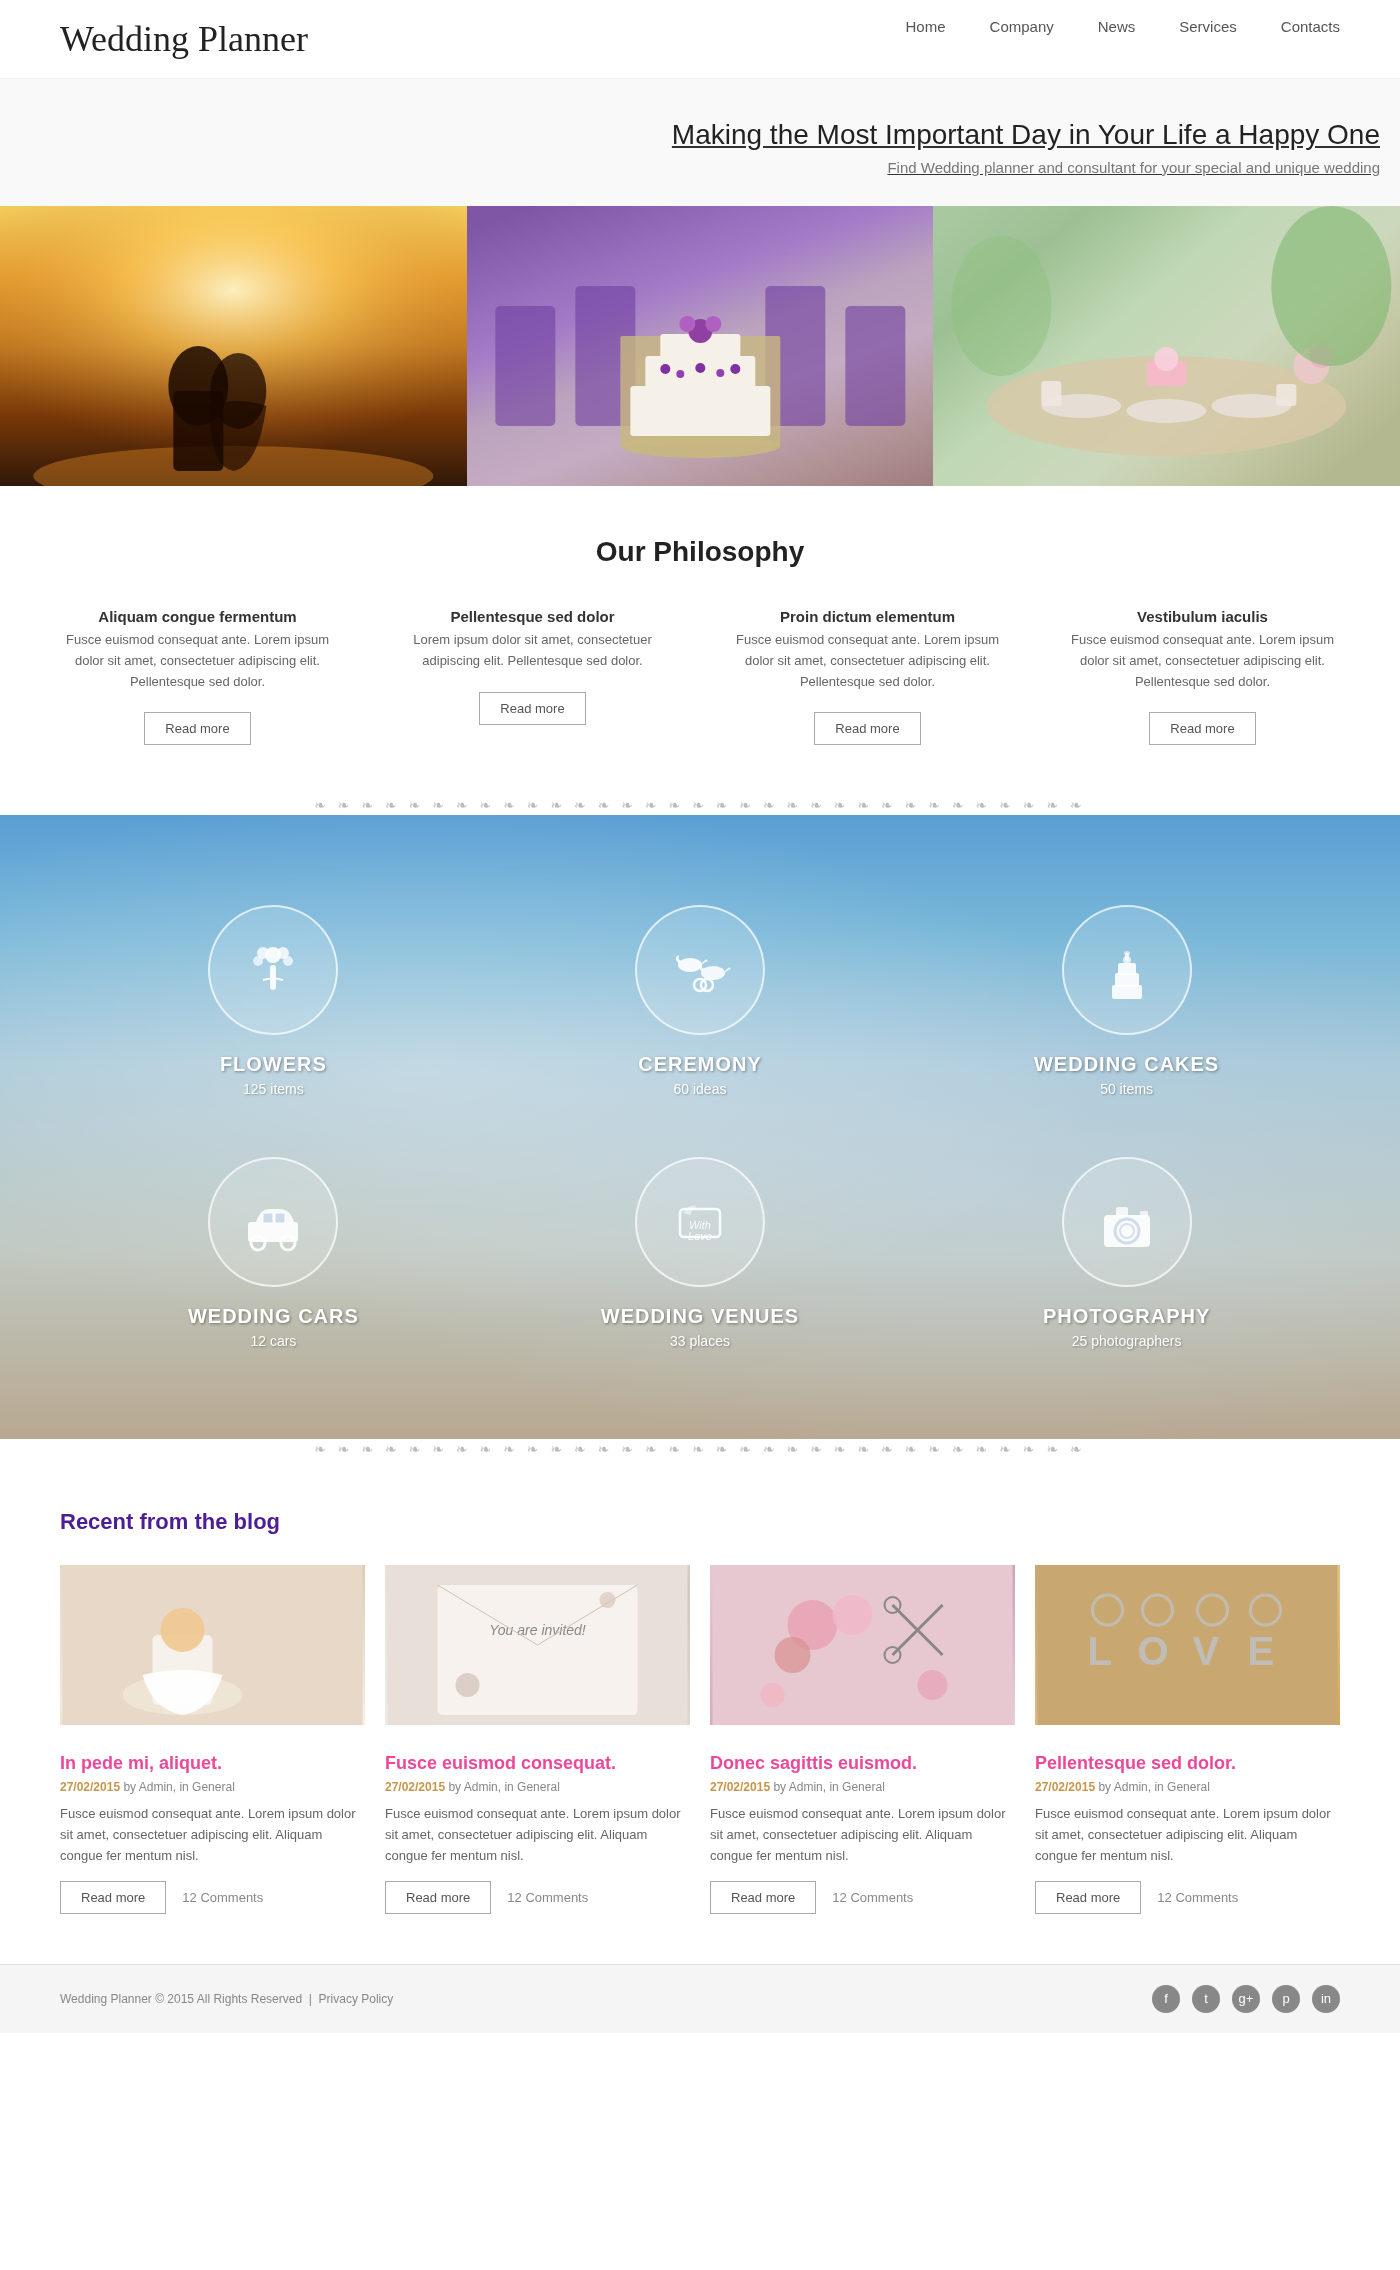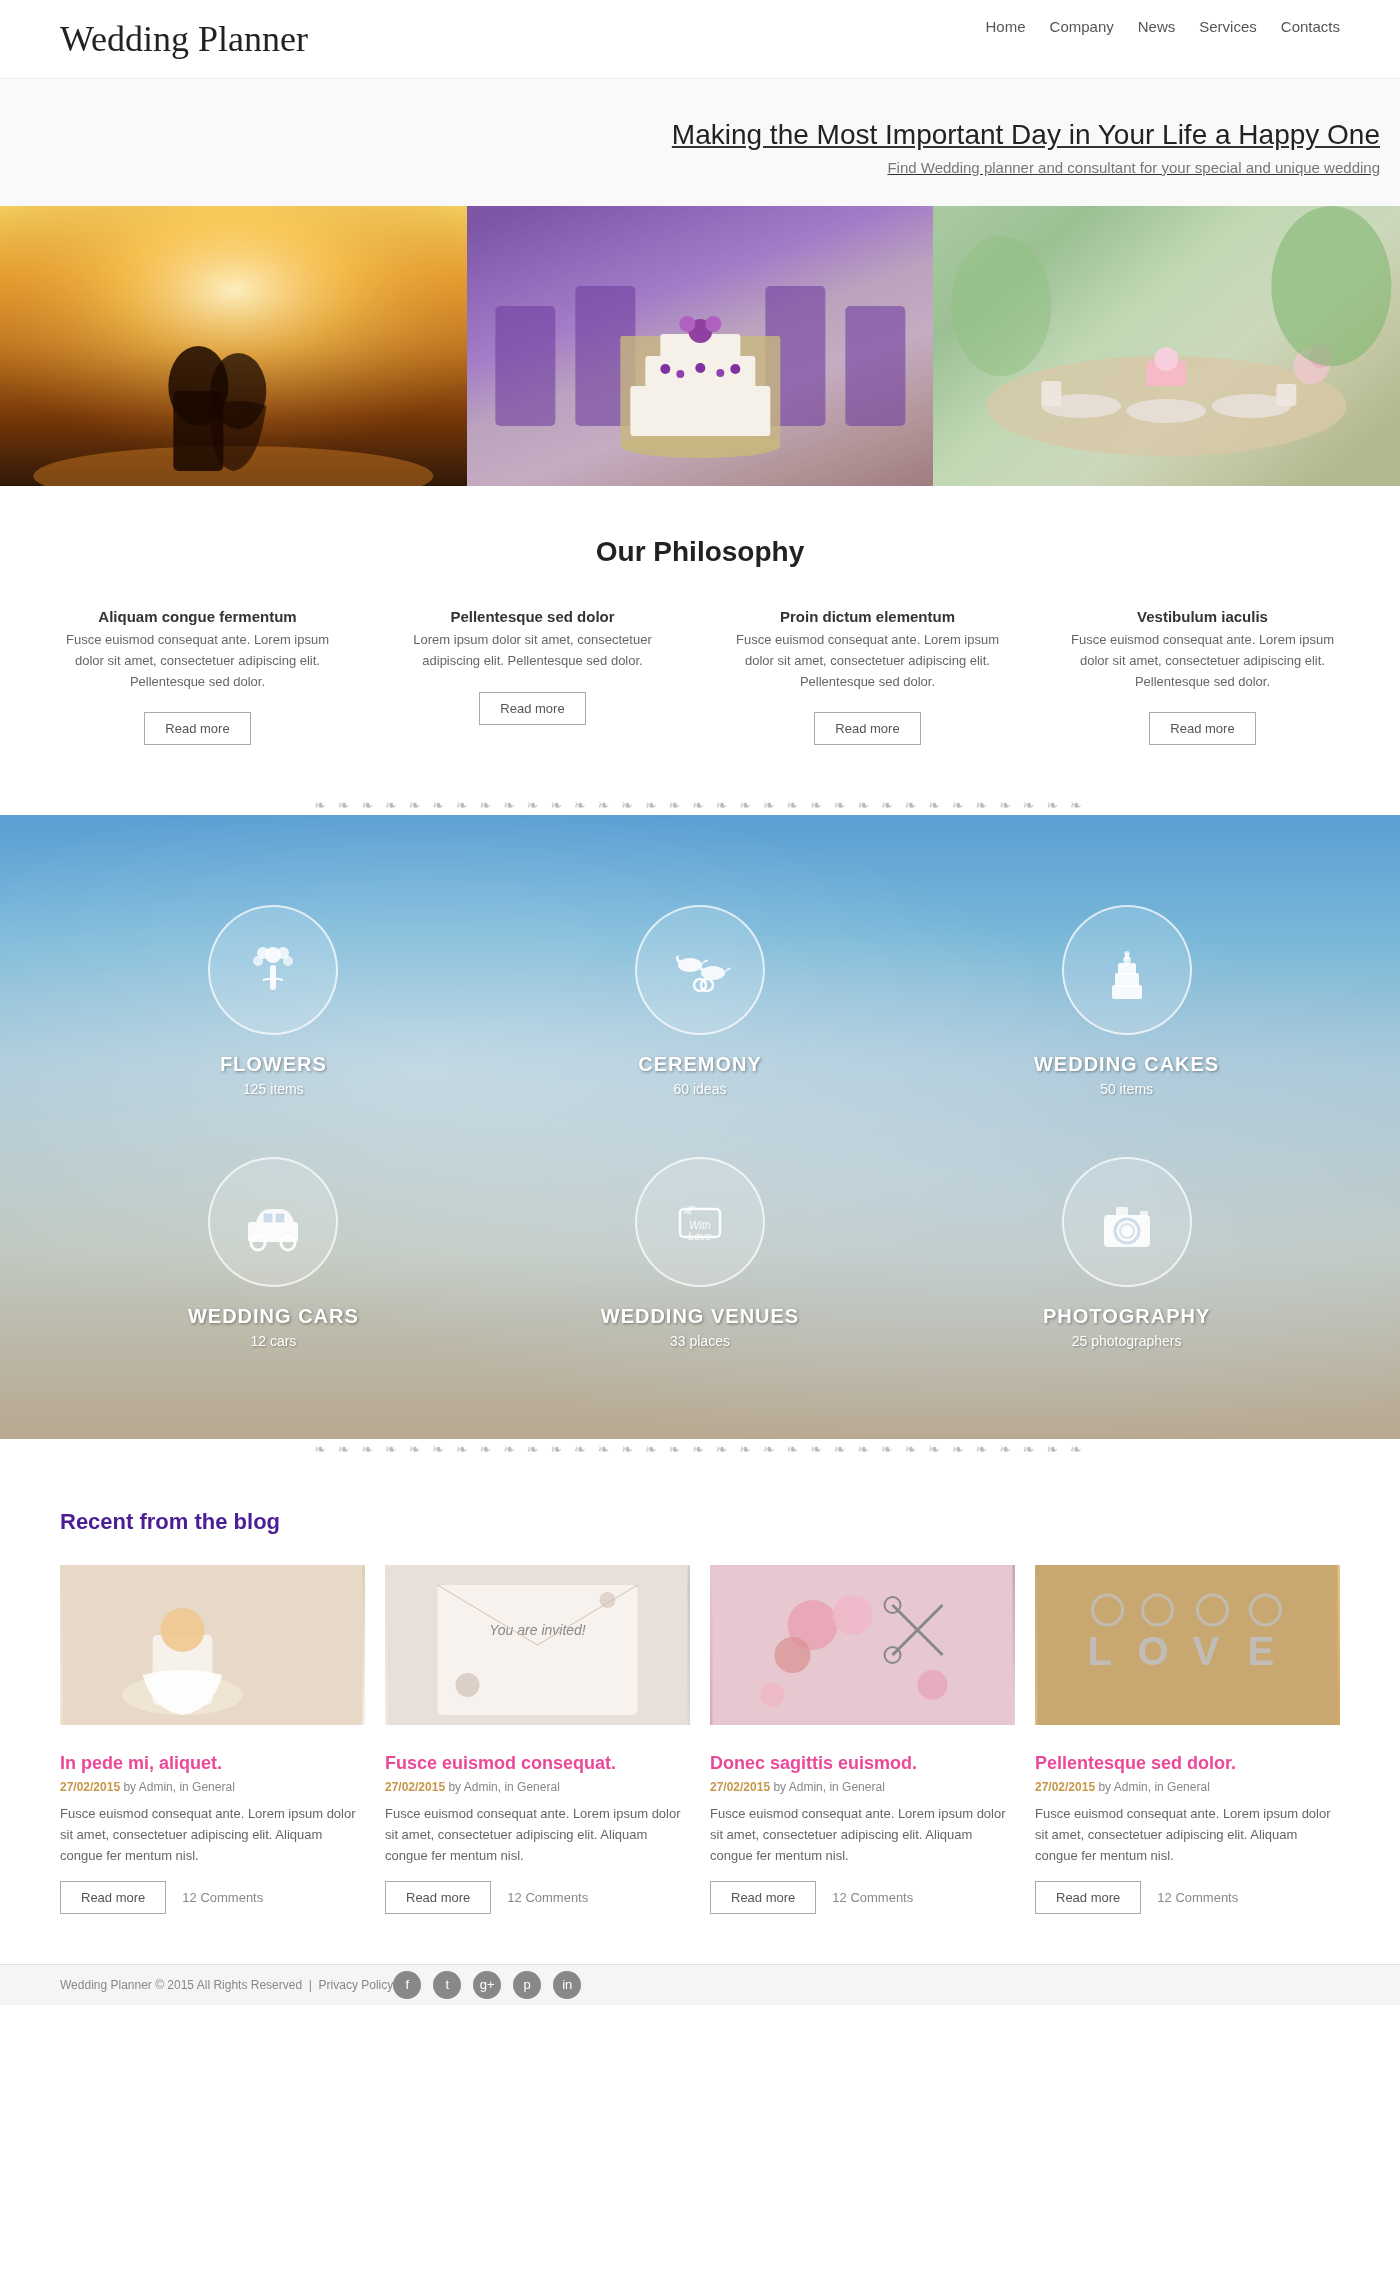--- a/index.html
+++ b/index.html
@@ -13,21 +13,21 @@
       padding: 18px 60px;
       background: #fff;
       border-bottom: 1px solid #eee;
     }
     .logo {
       font-family: 'Brush Script MT', cursive;
       font-size: 36px;
       color: #222;
       font-weight: normal;
     }
-    nav { display: flex; gap: 24px; }
+    nav { display: flex; gap: 44px; }
     nav a {
       text-decoration: none;
       color: #555;
       font-size: 15px;
     }
 
     
     .hero-text {
       text-align: right;
       padding: 40px 20px 30px;
@@ -222,23 +222,24 @@
     }
     .blog-comments {
       font-size: 13px;
       color: #888;
     }
 
     
     footer {
       background: #f5f5f5;
       border-top: 1px solid #e0e0e0;
-      padding: 6px 60px;
+      padding: 20px 60px;
       display: flex;
       align-items: center;
+      justify-content: space-between;
     }
     .footer-left {
       font-size: 12px;
       color: #888;
     }
     .footer-left a {
       color: #888;
       text-decoration: none;
     }
     .footer-social {

